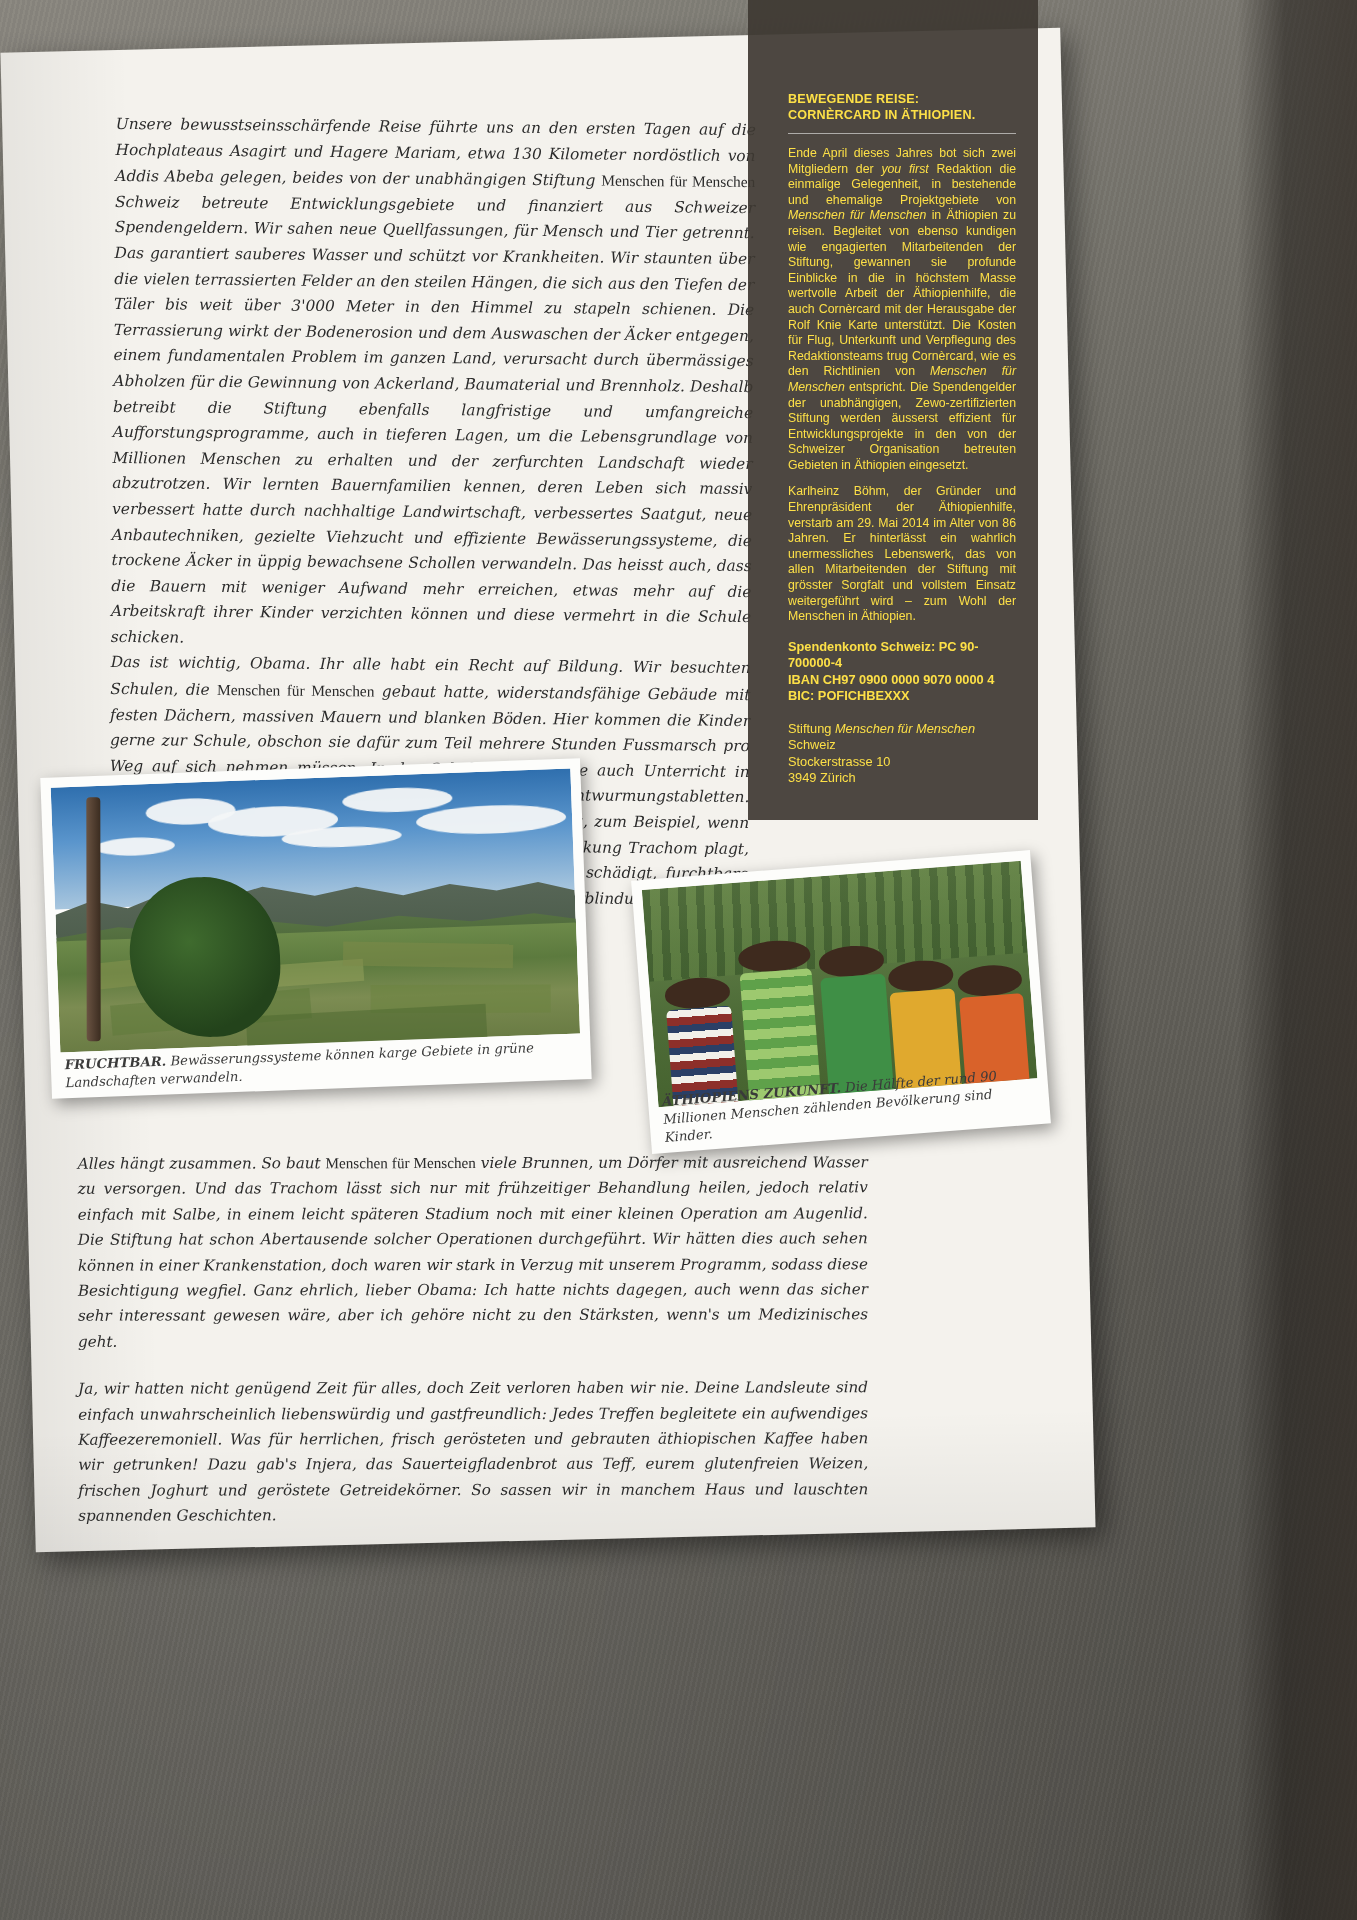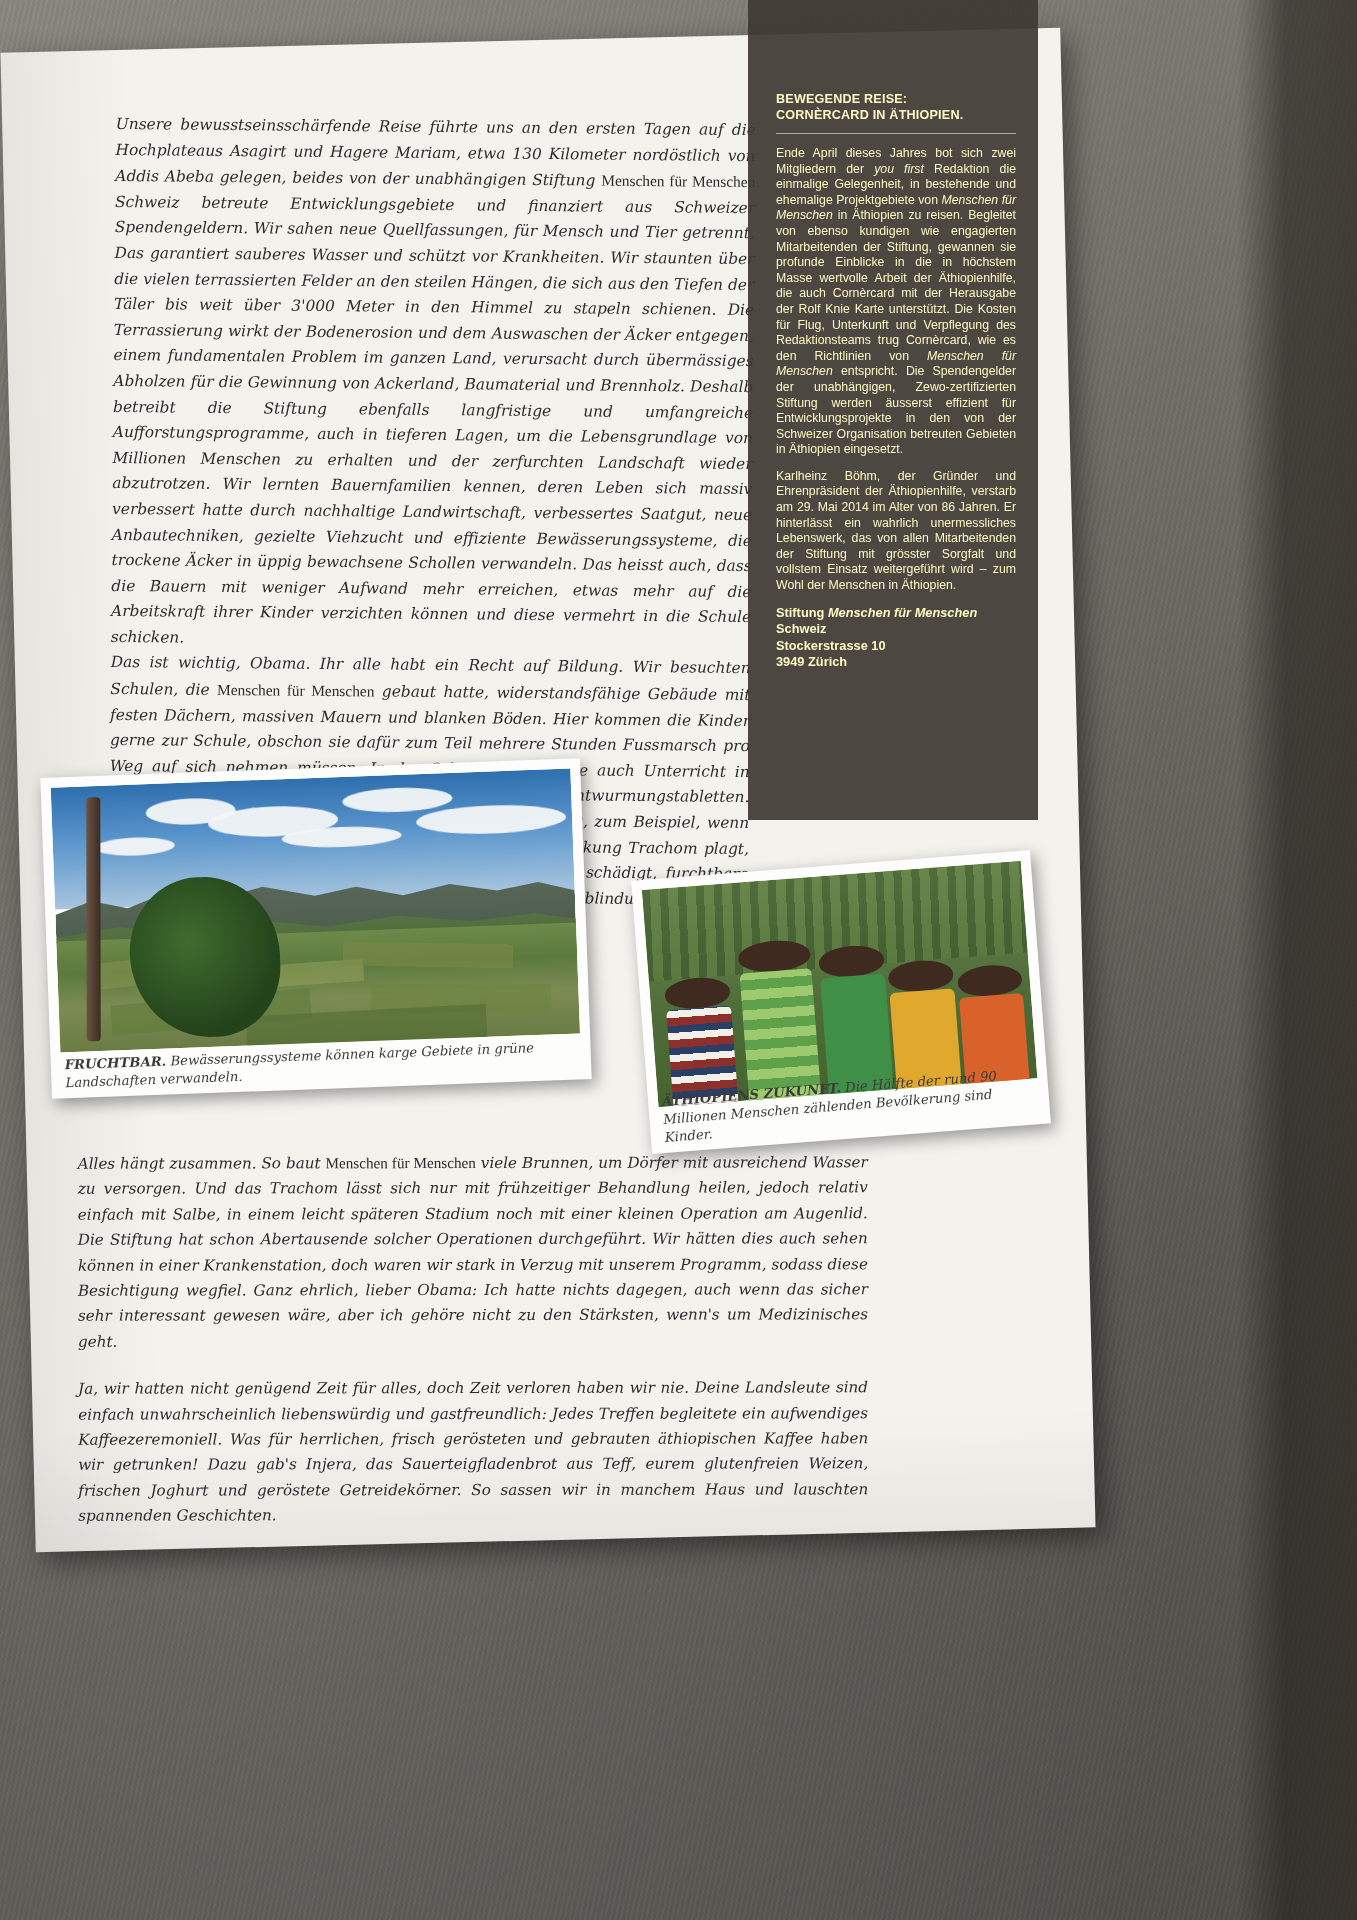--- a/index.html
+++ b/index.html
@@ -52,22 +52,22 @@
   }
 
   
   .info-panel {
     position: absolute;
     left: 748px;
     top: 0;
     width: 290px;
     height: 820px;
     background: rgba(62,56,50,0.92);
-    color: #fef9c3;
-    padding: 92px 22px 20px 28px;
+    color: #fde047;
+    padding: 92px 22px 20px 40px;
     box-sizing: border-box;
     font-size: 12.3px;
     line-height: 15.6px;
   }
   .info-panel .panel-title {
     font-weight: bold;
     font-size: 12.6px;
     letter-spacing: .2px;
     line-height: 15.5px;
     margin-bottom: 10px;
@@ -82,24 +82,24 @@
     hyphens: auto;
   }
   .info-panel em { font-style: italic; }
   .donation-block {
     font-weight: bold;
     font-size: 12.8px;
     line-height: 16.5px;
     margin-top: 14px;
   }
   .address-block {
-    font-weight: bold;
+    font-weight: normal;
     font-size: 12.8px;
     line-height: 16.5px;
-    margin-top: 4px;
+    margin-top: 16px;
   }
   .contact-block {
     font-weight: bold;
     font-size: 12.8px;
     line-height: 16.5px;
     margin-top: 16px;
   }
   .address-block em, .contact-block em, .donation-block em { font-style: italic; }
 
   
@@ -318,20 +318,25 @@
     <div>BEWEGENDE REISE:</div>
     <div>CORNÈRCARD IN ÄTHIOPIEN.</div>
   </div>
   <div class="panel-rule"></div>
 
   <p><span>Ende April dieses Jahres bot sich zwei Mitgliedern der </span><em>you first</em><span> Redaktion die einmalige Gelegenheit, in bestehende und ehemalige Projektgebiete von </span><em>Menschen für Menschen</em><span> in Äthiopien zu reisen. Begleitet von ebenso kundigen wie engagierten Mitarbeitenden der Stiftung, gewannen sie profunde Einblicke in die in höchstem Masse wertvolle Arbeit der Äthiopienhilfe, die auch Cornèrcard mit der Herausgabe der Rolf Knie Karte unterstützt. Die Kosten für Flug, Unterkunft und Verpflegung des Redaktionsteams trug Cornèrcard, wie es den Richtlinien von </span><em>Menschen für Menschen</em><span> entspricht. Die Spendengelder der unabhängigen, Zewo-zertifizierten Stiftung werden äusserst effizient für Entwicklungsprojekte in den von der Schweizer Organisation betreuten Gebieten in Äthiopien eingesetzt.</span></p>
 
   <p>Karlheinz Böhm, der Gründer und Ehrenpräsident der Äthiopienhilfe, verstarb am 29. Mai 2014 im Alter von 86 Jahren. Er hinterlässt ein wahrlich unermessliches Lebenswerk, das von allen Mitarbeitenden der Stiftung mit grösster Sorgfalt und vollstem Einsatz weitergeführt wird – zum Wohl der Menschen in Äthiopien.</p>
 
 
+  <div class="donation-block">
+    <div>Spendenkonto Schweiz: PC 90-700000-4</div>
+    <div>IBAN CH97 0900 0000 9070 0000 4</div>
+    <div>BIC: POFICHBEXXX</div>
+  </div>
 
   <div class="address-block">
     <div><span>Stiftung </span><em>Menschen für Menschen</em><span> Schweiz</span></div>
     <div>Stockerstrasse 10</div>
     <div>3949 Zürich</div>
   </div>
 
 </div>
 
 <div class="right-strip"></div>

